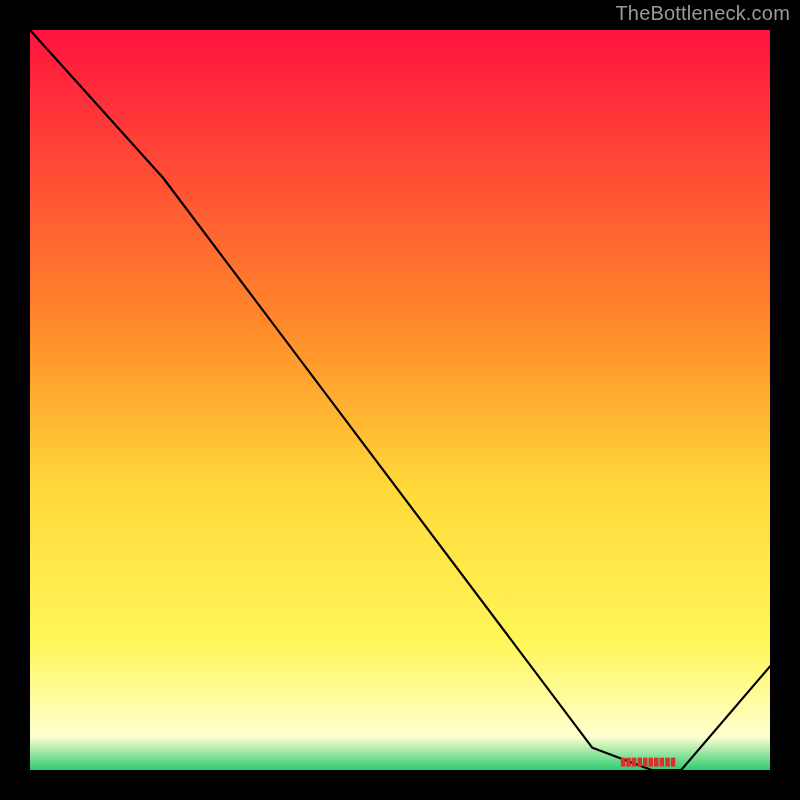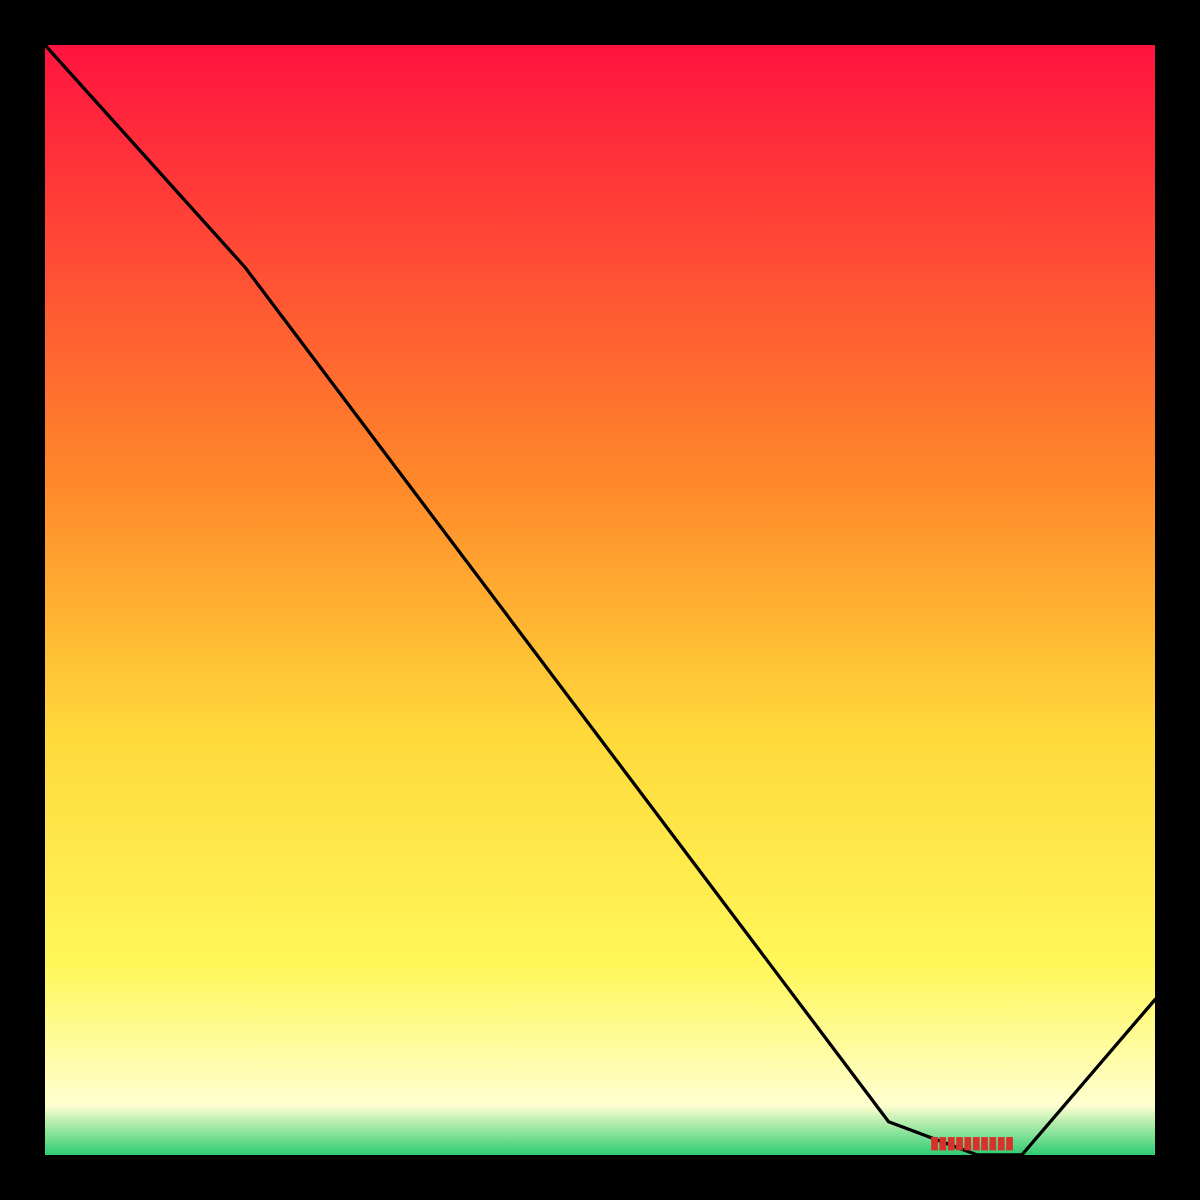--- a/index.html
+++ b/index.html
@@ -35,20 +35,21 @@
     font-weight: 700;
     fill: #d8302a;
     letter-spacing: -0.5px;
   }
 </style>
 </head>
 <body>
 
 <div class="wrap">
 
+  <div class="attribution">TheBottleneck.com</div>
 
   <svg class="plot" viewBox="0 0 740 740">
     <defs>
       <linearGradient id="bg-grad" x1="0" y1="0" x2="0" y2="1">
         <stop offset="0" stop-color="#ff133f"></stop>
         <stop offset="0.40" stop-color="#ff8a2a"></stop>
         <stop offset="0.62" stop-color="#ffd93a"></stop>
         <stop offset="0.83" stop-color="#fff75a"></stop>
         <stop offset="0.955" stop-color="#ffffd0"></stop>
         <stop offset="1.0" stop-color="#2ecc71"></stop>

